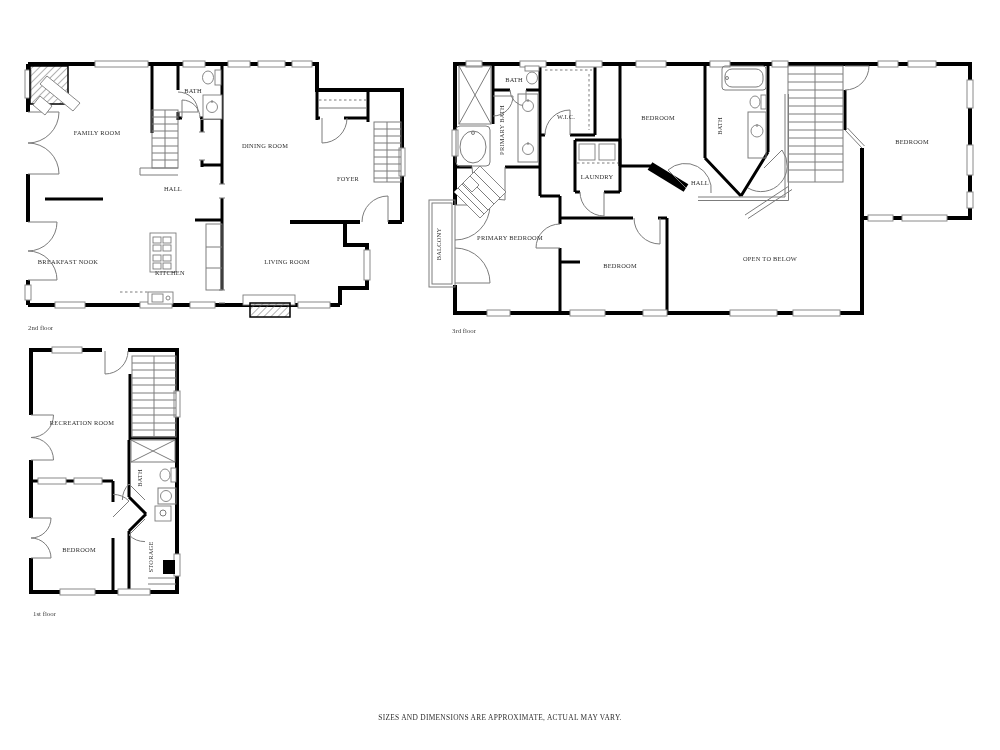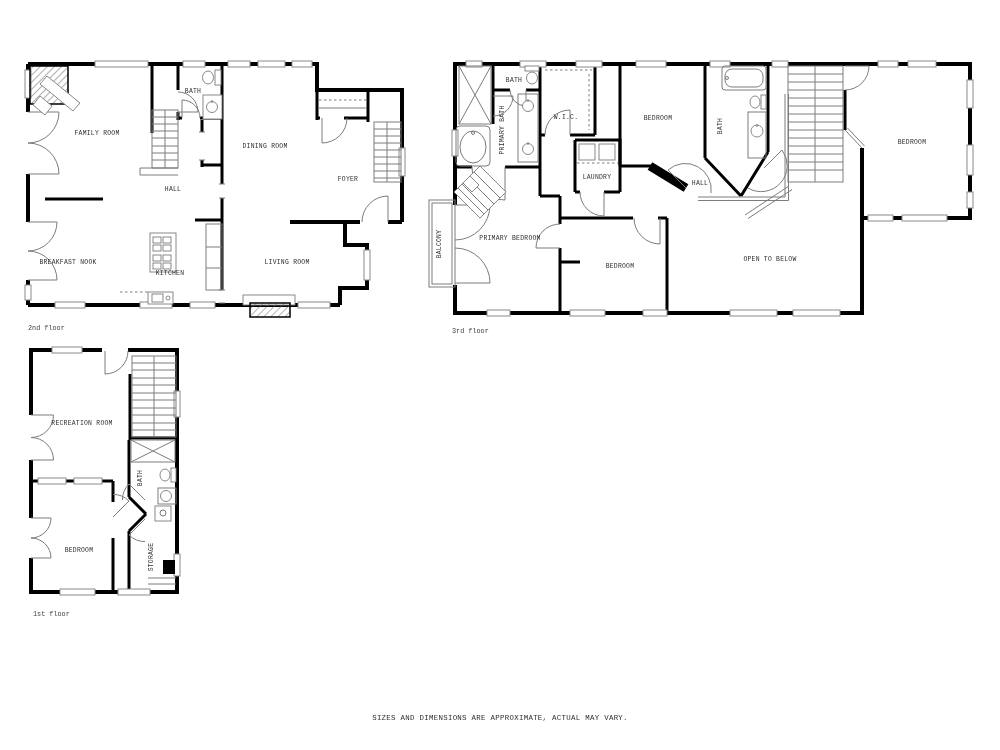--- a/index.html
+++ b/index.html
@@ -1,17 +1,17 @@
 <!DOCTYPE html>
 <html><head>
 <meta charset="utf-8">
 <style>
   html,body{margin:0;padding:0;background:#ffffff;}
   #stage{position:relative;width:1000px;height:750px;background:#ffffff;overflow:hidden;
-         font-family:Liberation Mono, monospace;}
+         font-family:Liberation Serif, serif;}
   svg{position:absolute;top:0;left:0;}
   .w4{stroke:#000;stroke-width:4;fill:none;stroke-linecap:butt;}
   .w3{stroke:#000;stroke-width:3;fill:none;stroke-linecap:butt;}
   .tl{stroke:#7c7c7c;stroke-width:1;fill:none;}
   .tf{stroke:#7c7c7c;stroke-width:0.9;fill:#ffffff;}
   .win{fill:#ffffff;stroke:#8a8a8a;stroke-width:1;}
   .cut{fill:#ffffff;stroke:none;}
   .dash{stroke-dasharray:2.5,2.5;}
   .room-label{font-size:6.4px;letter-spacing:0.25px;fill:#2e2e2e;text-anchor:middle;}
   .floor-label{font-size:6.8px;fill:#3d3d3d;text-anchor:start;}

